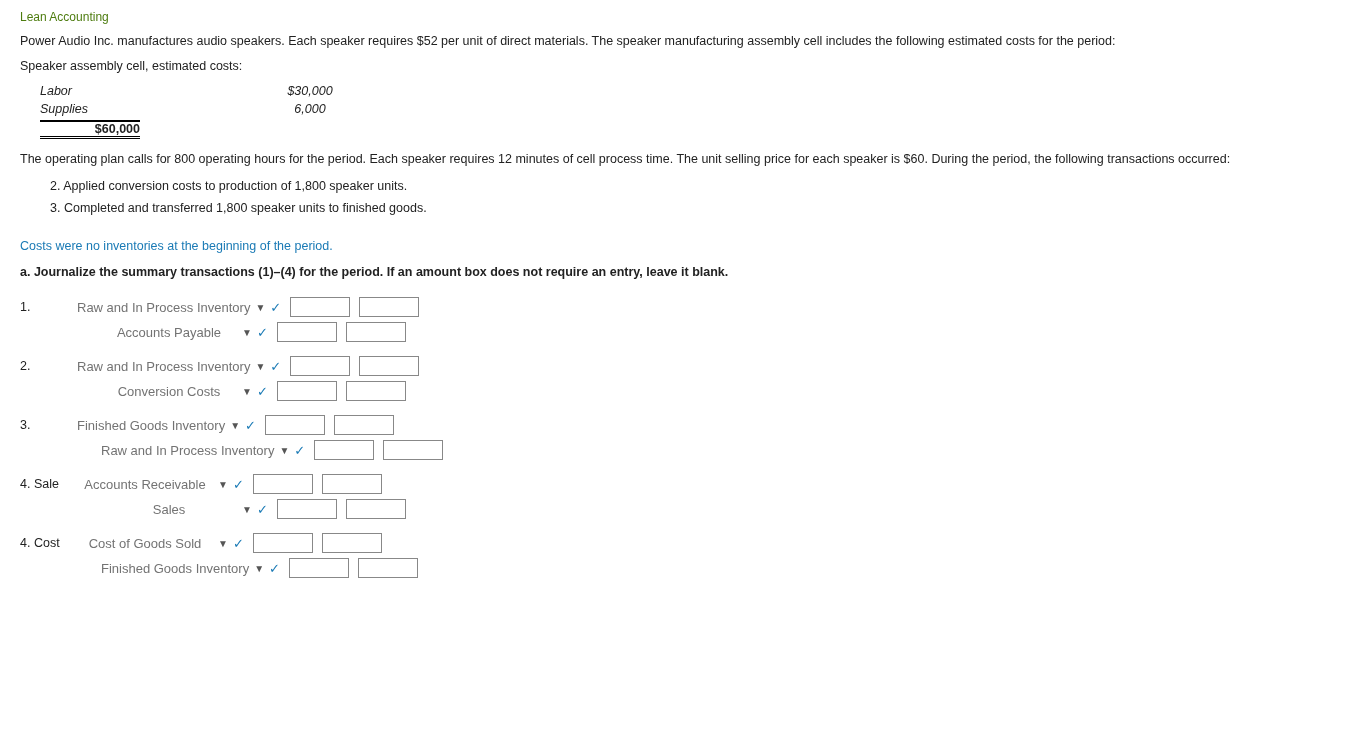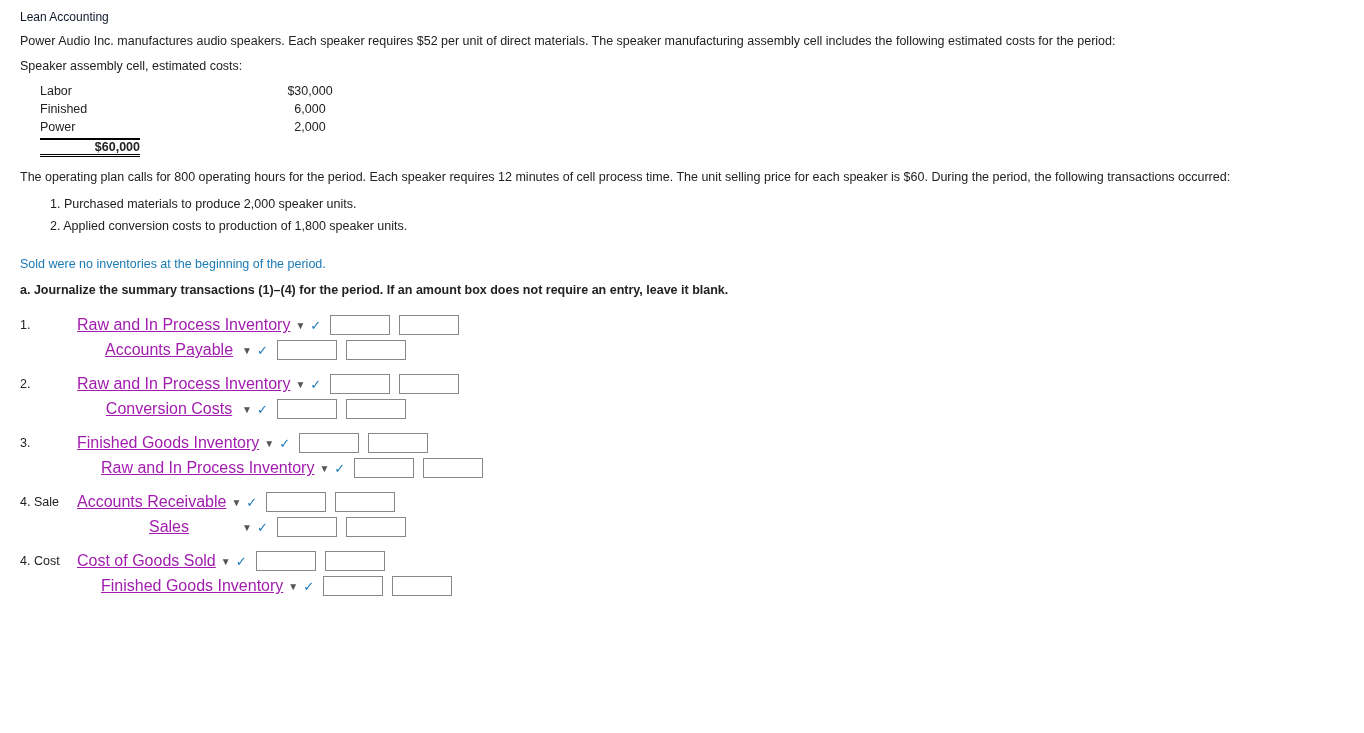--- a/index.html
+++ b/index.html
@@ -4,36 +4,37 @@
   <style>
     * { box-sizing: border-box; margin: 0; padding: 0; }
     body {
       font-family: Arial, sans-serif;
       font-size: 13px;
       color: #222;
       background: #fff;
       padding: 10px 20px;
     }
     .lean-accounting-title {
-      color: #0f172a;
+      color: #4d7c0f;
       font-size: 12px;
       margin-bottom: 8px;
     }
     .intro-text {
       font-size: 12.5px;
       margin-bottom: 6px;
       line-height: 1.5;
     }
     .cost-table {
       margin: 8px 0 8px 20px;
       font-size: 12.5px;
     }
     .cost-table .cost-row {
       display: flex;
       margin-bottom: 4px;
+      font-style: italic;
     }
     .cost-label {
       width: 220px;
     }
     .cost-value {
       width: 100px;
       text-align: center;
     }
     .cost-total-row {
       display: flex;
@@ -69,23 +70,22 @@
     .instruction-text {
       font-size: 12.5px;
       margin-bottom: 16px;
       line-height: 1.5;
       font-weight: bold;
     }
     .journal-section {
       margin-bottom: 20px;
     }
     .account-link {
-      color: #a21caf;
-      text-decoration: underline;
-      font-size: 16px;
+      color: #737373;
+      font-size: 13px;
       border: none;
       background: none;
       cursor: pointer;
       padding: 1px 2px;
       min-width: 140px;
     }
     .dropdown-arrow {
       font-size: 10px;
       color: #555;
       cursor: pointer;
@@ -134,43 +134,39 @@
 <p class="intro-text">Power Audio Inc. manufactures audio speakers. Each speaker requires $52 per unit of direct materials. The speaker manufacturing assembly cell includes the following estimated costs for the period:</p>
 
 <p class="intro-text">Speaker assembly cell, estimated costs:</p>
 
 <div class="cost-table">
   <div class="cost-row">
     <span class="cost-label">Labor</span>
     <span class="cost-value">$30,000</span>
   </div>
   <div class="cost-row">
-    <span class="cost-label">Finished</span>
+    <span class="cost-label">Supplies</span>
     <span class="cost-value">6,000</span>
-  </div>
-  <div class="cost-row">
-    <span class="cost-label">Power</span>
-    <span class="cost-value">2,000</span>
   </div>
   <div class="cost-total-row">
     <span class="cost-value">$60,000</span>
   </div>
 </div>
 
 <p class="operating-text">
   <span>The operating plan calls for 800 operating hours for the period. Each speaker requires 12 minutes of cell process time. The unit selling price for each speaker is $60. During the period, the following transactions occurred:</span>
 </p>
 
 <div class="transactions-list">
-  <div>1. Purchased materials to produce 2,000 speaker units.</div>
   <div>2. Applied conversion costs to production of 1,800 speaker units.</div>
+  <div>3. Completed and transferred 1,800 speaker units to finished goods.</div>
 </div>
 
 <br>
-<p class="no-inventory-text highlight-blue">Sold were no inventories at the beginning of the period.</p>
+<p class="no-inventory-text highlight-blue">Costs were no inventories at the beginning of the period.</p>
 
 <p class="instruction-text">a. Journalize the summary transactions (1)–(4) for the period. If an amount box does not require an entry, leave it blank.</p>
 
 <div class="journal-section">
 
   <div class="journal-group">
     <div class="entry-row">
       <span class="entry-label">1.</span>
       <div class="account-container">
         <button class="account-link">Raw and In Process Inventory</button>

